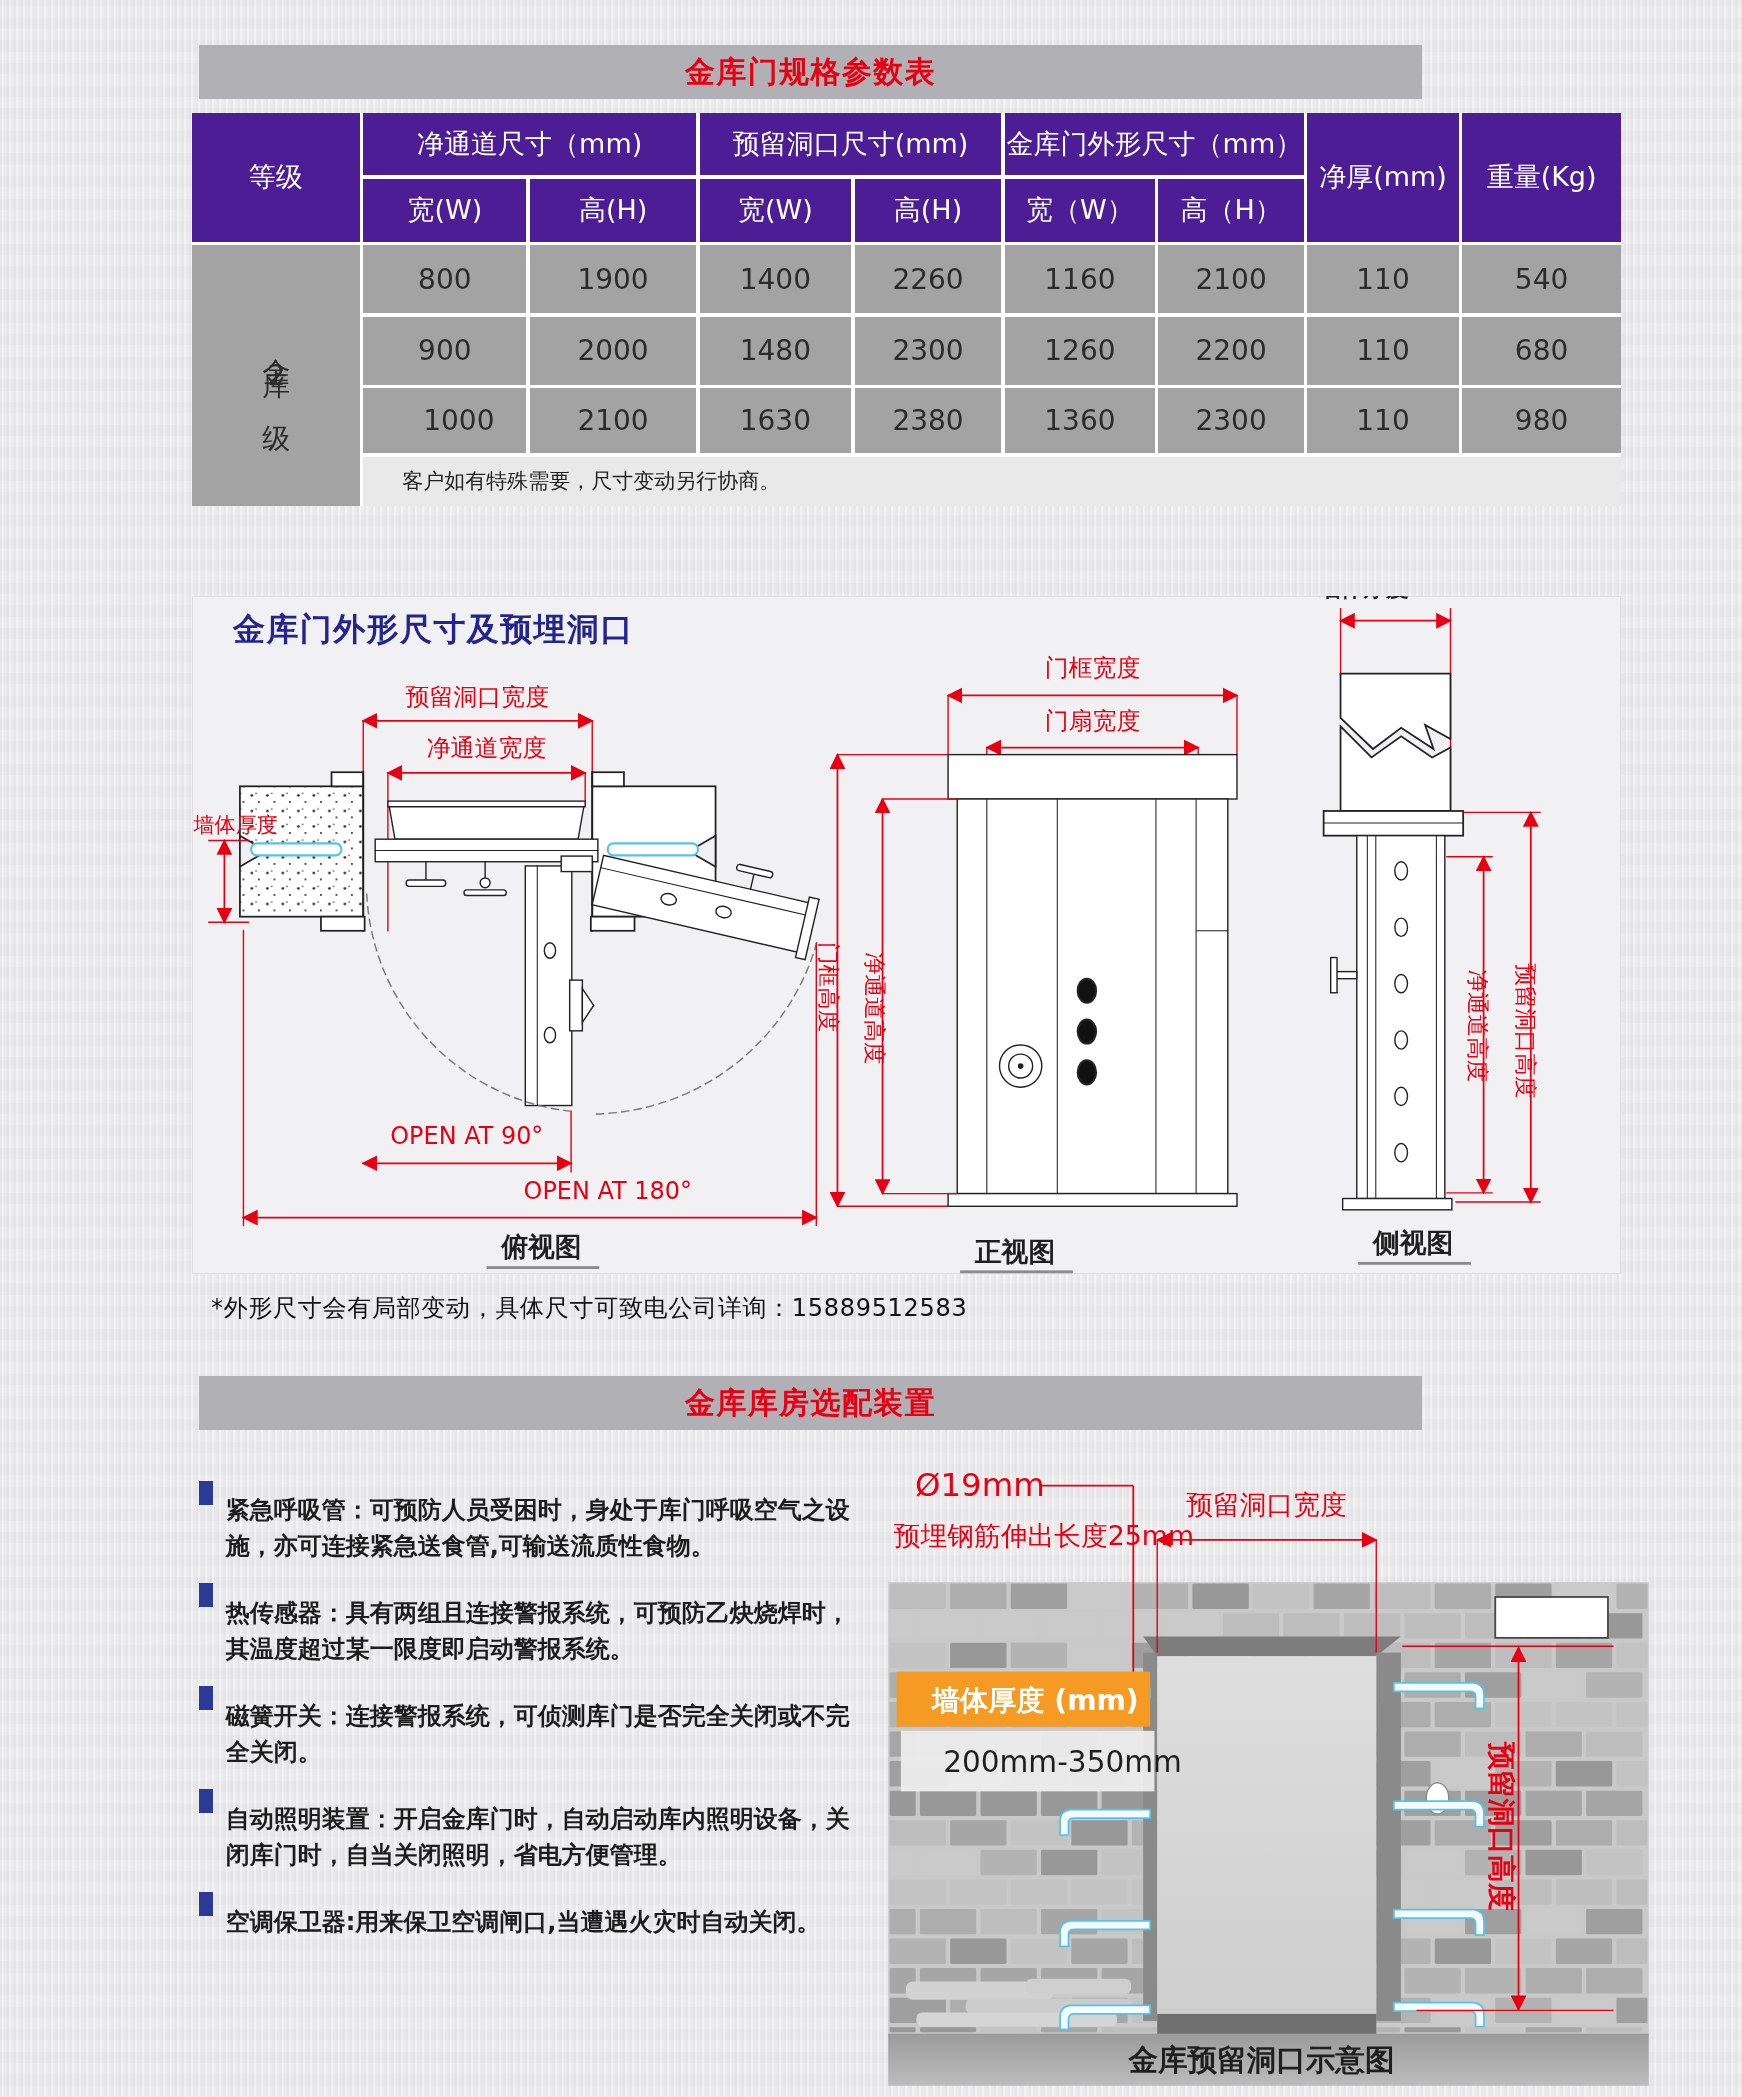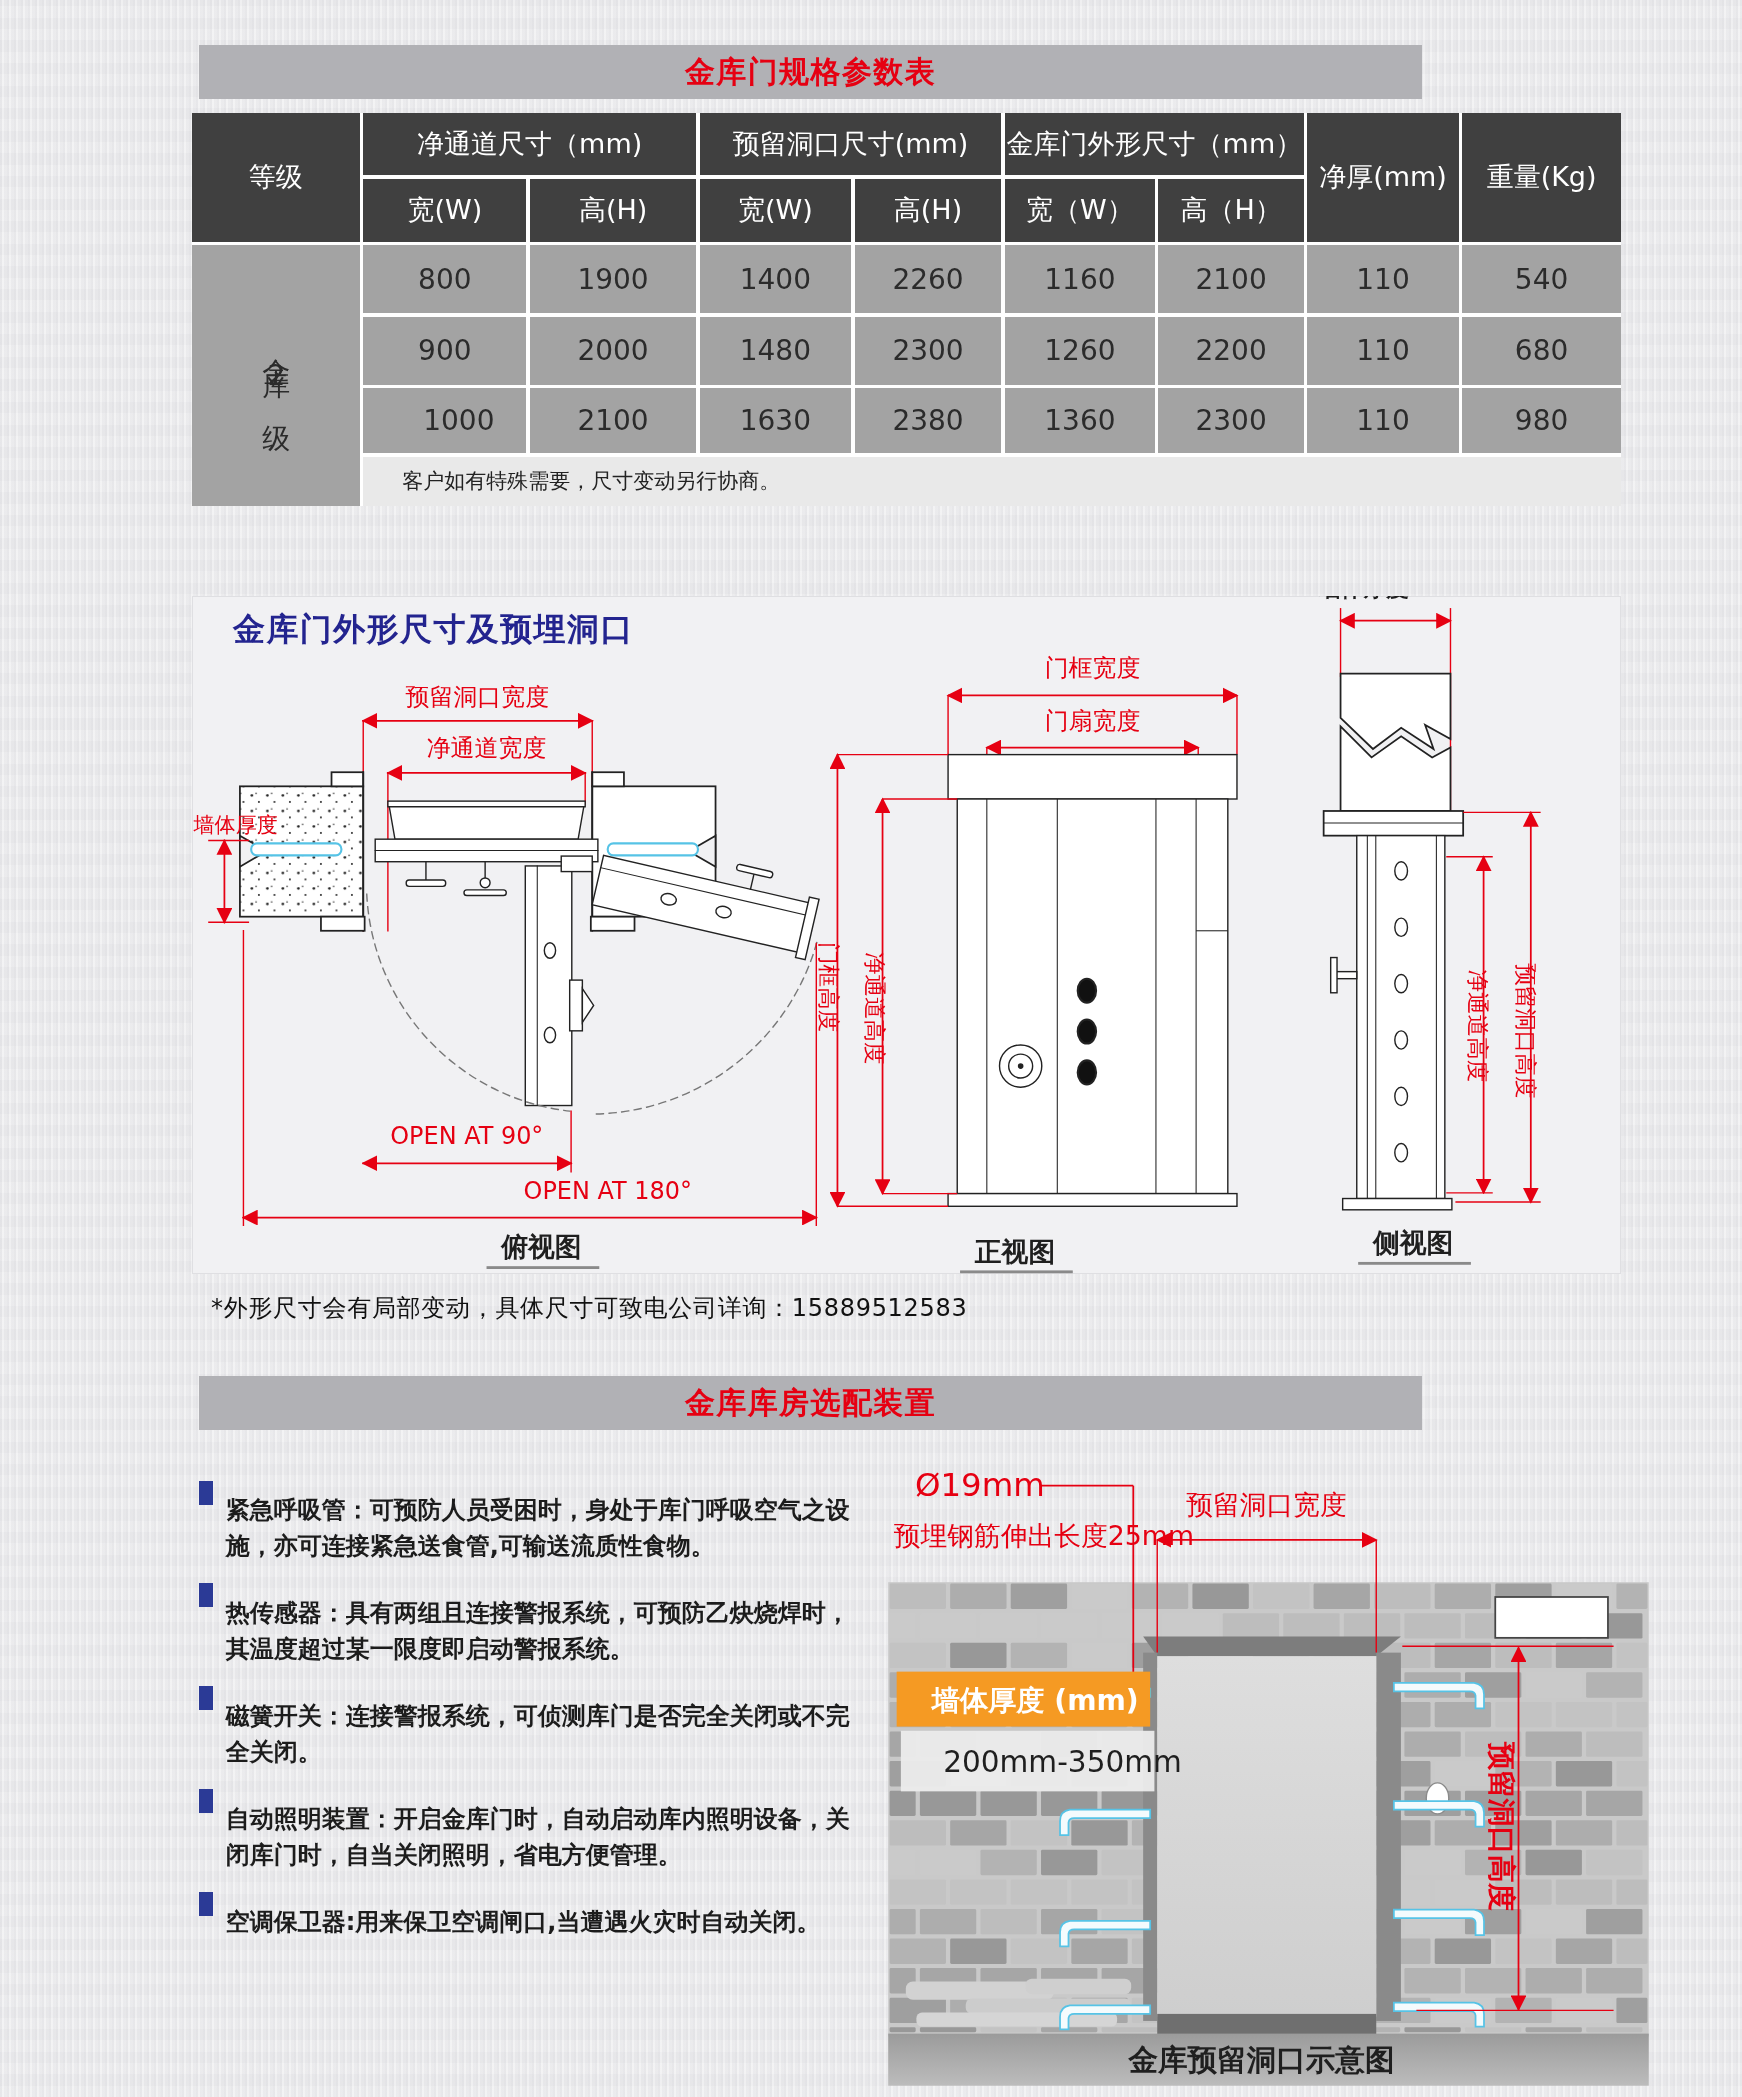--- a/index.html
+++ b/index.html
@@ -19,21 +19,21 @@
   #bar1{top:45px;}
   #bar2{top:1376px;}
 
   
   .spec-table{
     position:absolute;left:192px;top:113px;width:1429px;
     display:grid;gap:3.5px;background:#fff;
     grid-template-columns:1.13fr 1.10fr 1.12fr 1.02fr 0.99fr 1.01fr 0.98fr 1.02fr 1.07fr;
     grid-template-rows:62px 63px 68px 68px 65px 49px;
   }
-  .hd{background:#404040;color:#fff;font-size:27px;display:flex;align-items:center;justify-content:center;text-align:center;}
+  .hd{background:#4c1d95;color:#fff;font-size:27px;display:flex;align-items:center;justify-content:center;text-align:center;}
   .bd{background:#a3a3a3;color:#2b2b2b;font-size:28px;display:flex;align-items:center;justify-content:center;}
   .hd-grade{grid-row:1/3;grid-column:1;}
   .hd-g1{grid-row:1;grid-column:2/4;}
   .hd-g2{grid-row:1;grid-column:4/6;}
   .hd-g3{grid-row:1;grid-column:6/8;}
   .hd-th{grid-row:1/3;grid-column:8;}
   .hd-wt{grid-row:1/3;grid-column:9;}
   .grade-body{grid-row:3/7;grid-column:1;}
   .grade-vert{writing-mode:vertical-rl;text-orientation:upright;letter-spacing:11.3px;font-size:28px;color:#2b2b2b;}
   .note-cell{grid-row:6;grid-column:2/10;background:#e9e9e9;color:#222;font-size:21px;display:flex;align-items:center;justify-content:flex-start;padding-left:39px;}

